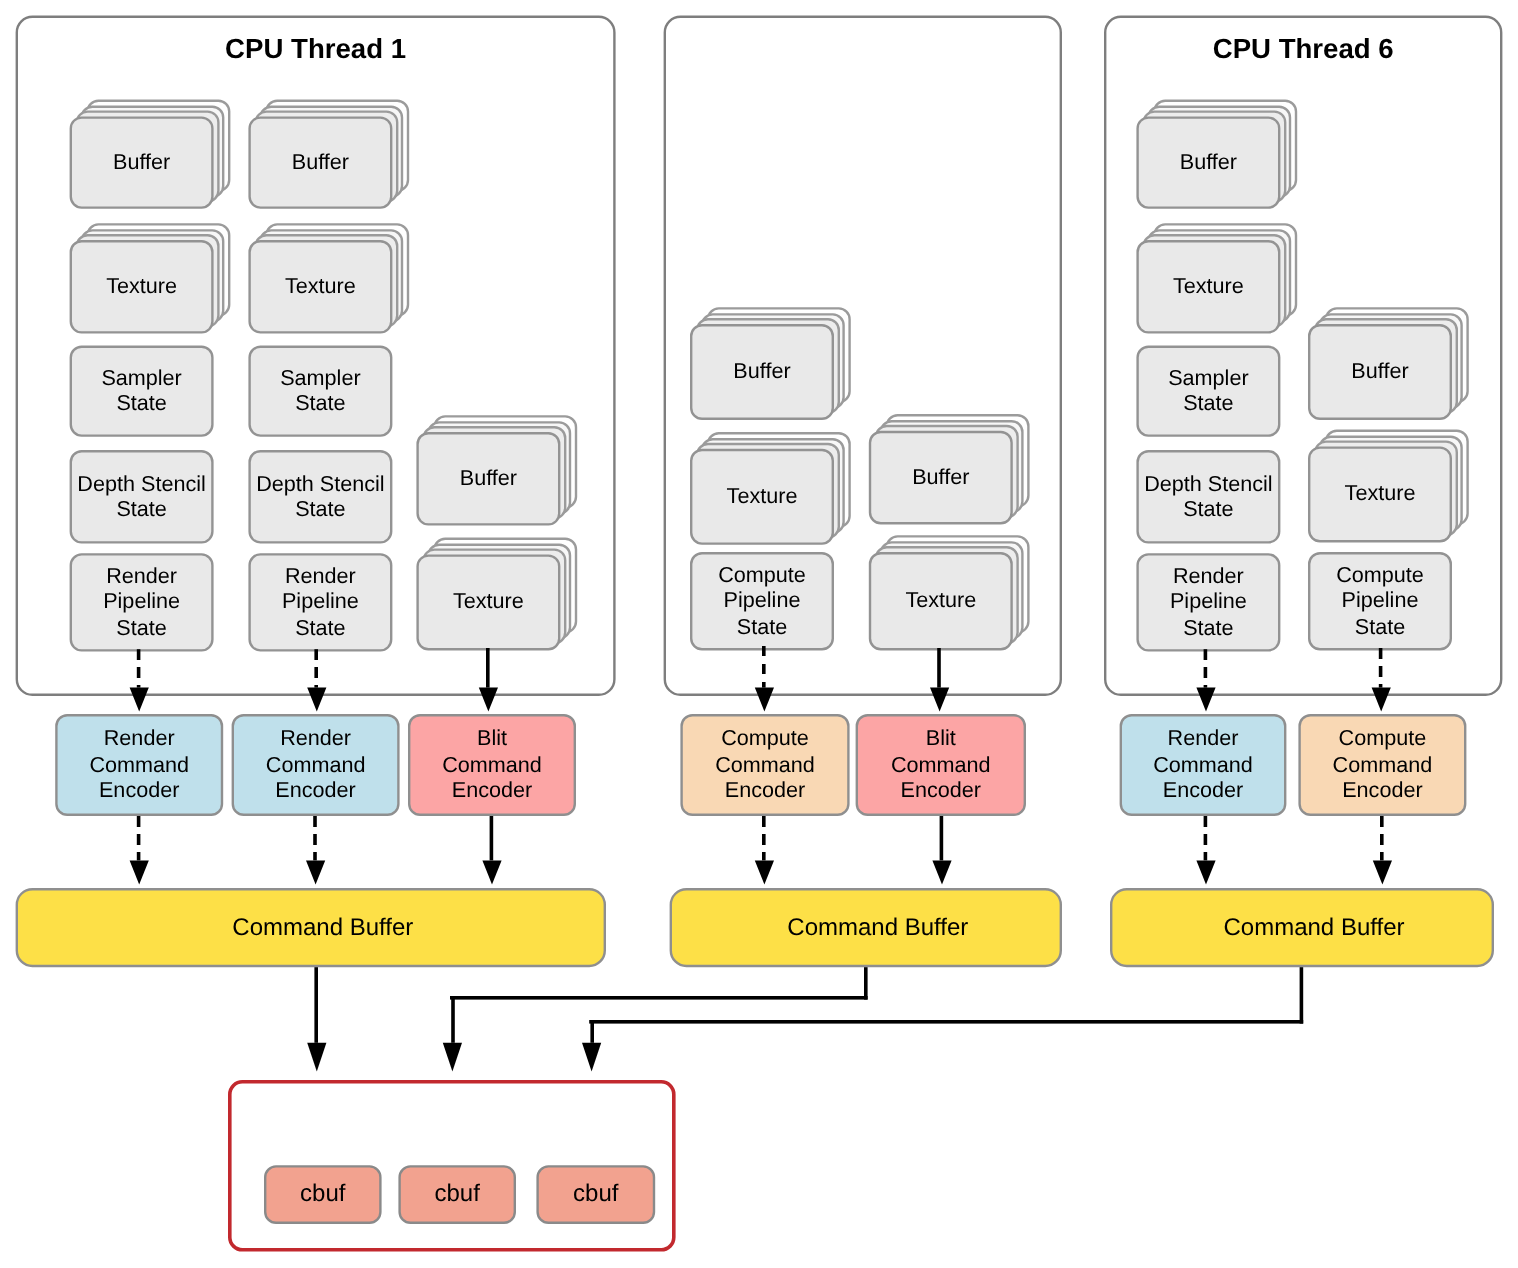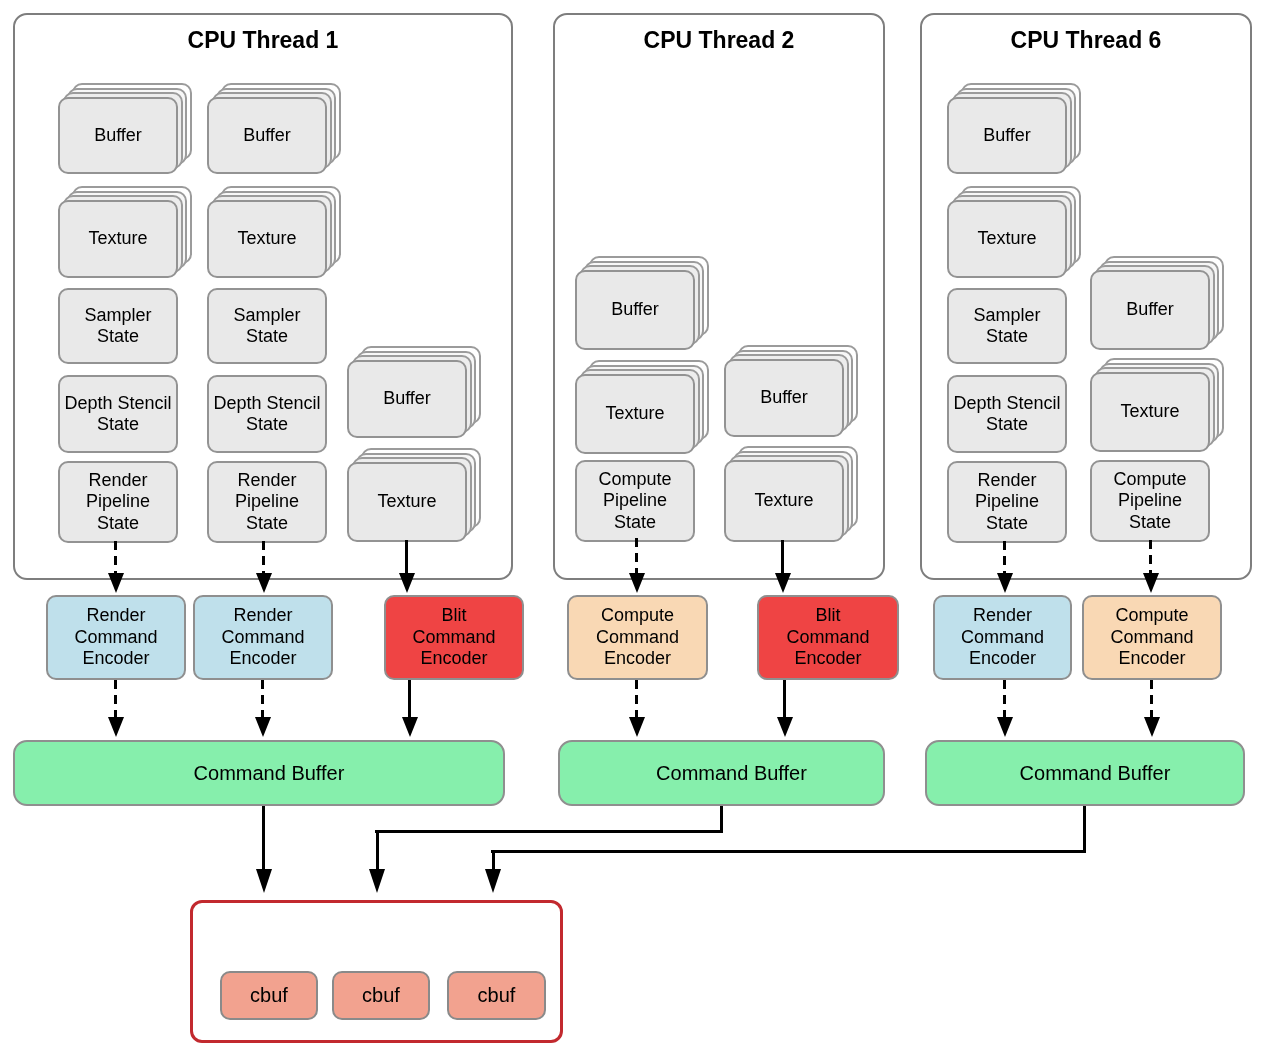--- a/index.html
+++ b/index.html
@@ -14,22 +14,22 @@
   .ly{position:absolute;box-sizing:border-box;border:2px solid #9b9b9b;border-radius:10px;width:120px;}
   .ly.l3{left:14px;top:0;background:#ffffff;}
   .ly.l2{left:9px;top:5px;background:#f7f7f7;}
   .ly.l1{left:5px;top:9px;background:#ededed;}
   .stk .res{left:0;top:14px;width:120px;}
   .enc{position:absolute;box-sizing:border-box;border:2px solid #8f8f8f;border-radius:10px;
        display:flex;align-items:center;justify-content:center;text-align:center;
        font-size:18px;line-height:1.22;white-space:pre-line;}
   .enc.render{background:#bfe0eb;}
   .enc.compute{background:#f9d8b4;}
-  .enc.blit{background:#ef4444;margin-left:44px;}
-  .cb{position:absolute;box-sizing:border-box;background:#86efac;border:2px solid #8f8f8f;border-radius:14px;
+  .enc.blit{background:#fca5a5;}
+  .cb{position:absolute;box-sizing:border-box;background:#fde047;border:2px solid #8f8f8f;border-radius:14px;
       display:flex;align-items:center;justify-content:center;font-size:20px;padding-left:20px;}
   .vline{position:absolute;width:3px;background:#000;}
   .vdash{position:absolute;width:3px;
          background:repeating-linear-gradient(to bottom,#000 0 9px,transparent 9px 15px);}
   .hline{position:absolute;height:3px;background:#000;}
   .head{position:absolute;width:0;height:0;border-left:8px solid transparent;border-right:8px solid transparent;
         border-top:20px solid #000;}
   .head.tall{border-top-width:24px;}
   .queue{position:absolute;box-sizing:border-box;background:#fff;border:3px solid #c2292e;border-radius:12px;}
   .qhead{position:absolute;left:0;right:0;top:0;height:42px;background:#c2292e;border-radius:8px 8px 0 0;
@@ -96,21 +96,20 @@
     </div>
     <div class="stk" style="left:332px;top:433px;width:134px;height:94px;">
       <div class="ly l3" style="height:80px;"></div>
       <div class="ly l2" style="height:80px;"></div>
       <div class="ly l1" style="height:80px;"></div>
       <div class="res" style="height:80px;">Texture</div>
     </div>
   </div>
 
   <div class="panel" style="left:553px;top:13px;width:332px;height:567px;">
-    <div class="ptitle">CPU Thread 2</div>
 
     <div class="stk" style="left:20px;top:241px;width:134px;height:94px;">
       <div class="ly l3" style="height:80px;"></div>
       <div class="ly l2" style="height:80px;"></div>
       <div class="ly l1" style="height:80px;"></div>
       <div class="res" style="height:80px;">Buffer</div>
     </div>
     <div class="stk" style="left:20px;top:345px;width:134px;height:94px;">
       <div class="ly l3" style="height:80px;"></div>
       <div class="ly l2" style="height:80px;"></div>

